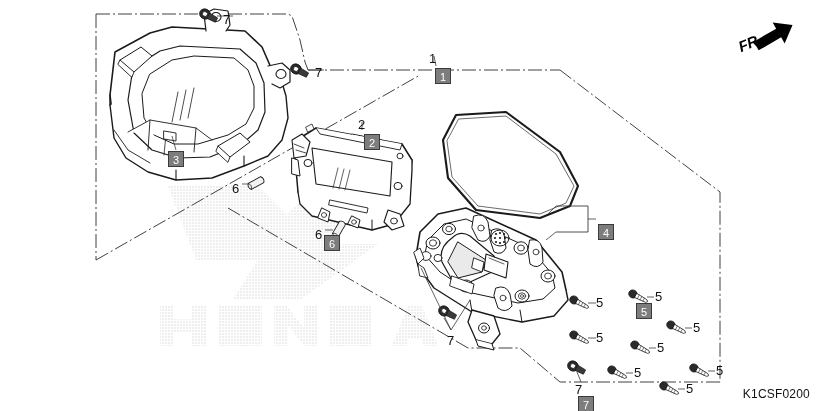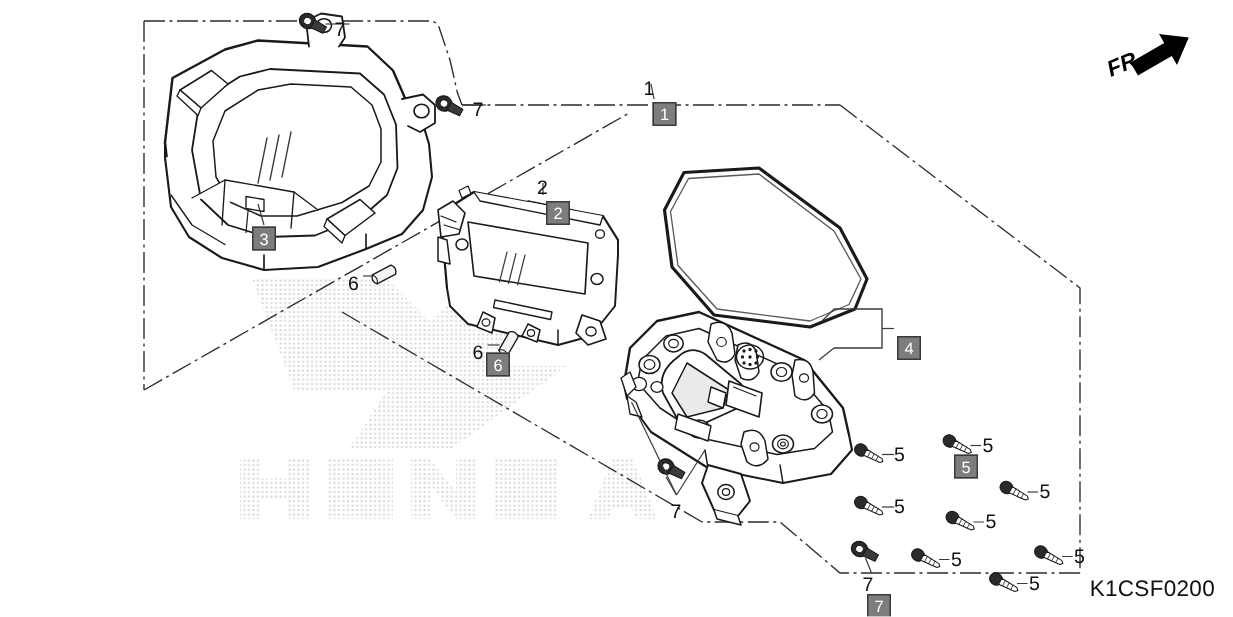--- a/index.html
+++ b/index.html
@@ -42,21 +42,21 @@
     position: absolute;
     font-size: 13px;
     color: #111111;
     font-family: "Liberation Sans", sans-serif;
     line-height: 13px;
   }
   #partno {
     position: absolute;
     right: 12px;
     bottom: 10px;
-    font-size: 15px;
+    font-size: 12px;
     color: #111111;
     letter-spacing: 0.2px;
     font-family: "Liberation Sans", sans-serif;
   }
   #fr-label {
     position: absolute;
     left: 742px;
     top: 38px;
     font-size: 15px;
     font-weight: bold;

